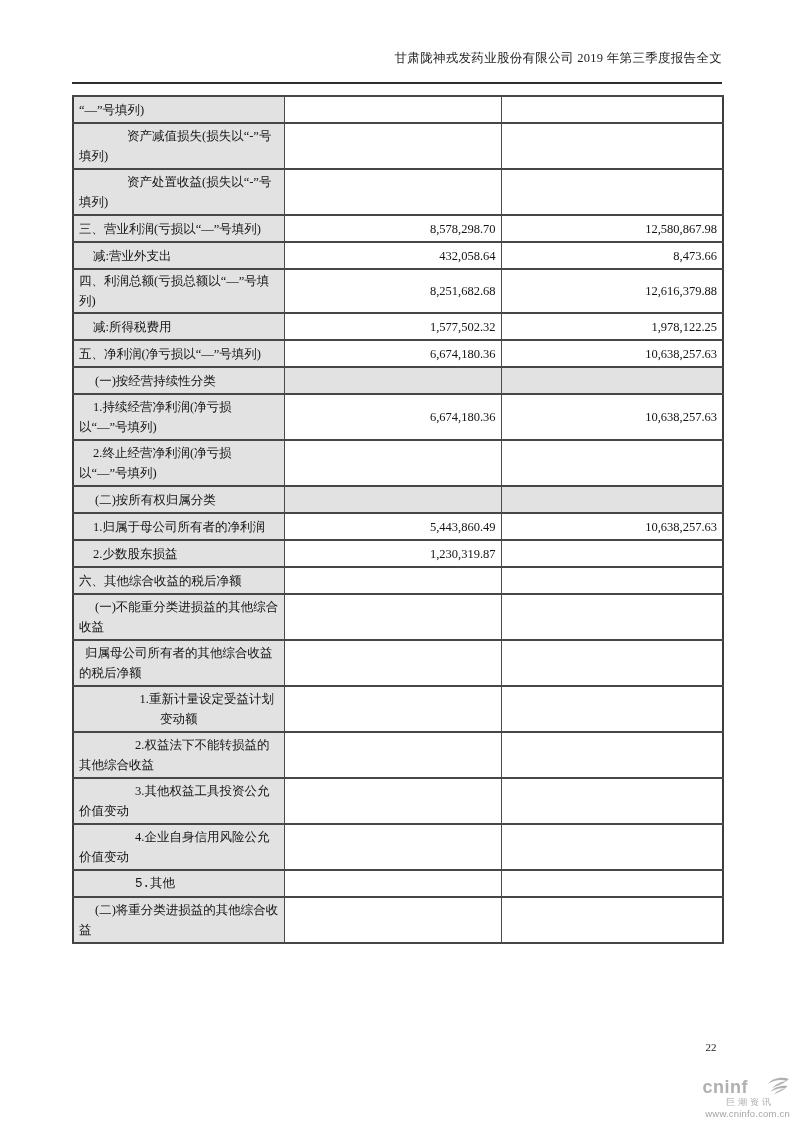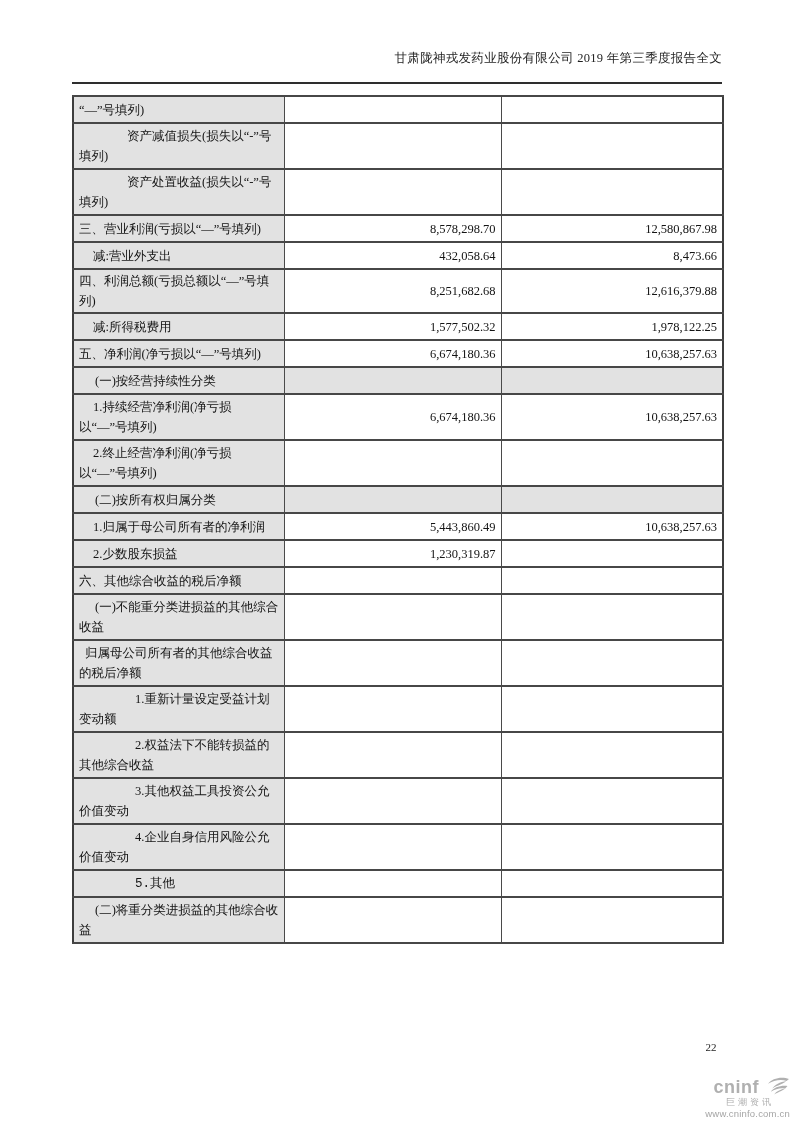--- a/index.html
+++ b/index.html
@@ -33,21 +33,21 @@
   .lbl{display:block;}
   .page-number{
     position:absolute;top:1041px;left:700px;width:22px;
     font-size:11px;color:#1f1f1f;text-align:center;
   }
   .cninfo-logo{
     position:absolute;top:1077px;right:3px;width:112px;
     color:#b2b2b2;text-align:right;line-height:1;
     font-family:"Liberation Sans","DejaVu Sans",sans-serif;
   }
-  .cninfo-brand-row{display:flex;align-items:flex-end;justify-content:flex-end;gap:7px;}
+  .cninfo-brand-row{display:flex;align-items:flex-end;justify-content:flex-end;gap:18px;}
   .cninfo-brand{
     font-weight:bold;font-size:18px;letter-spacing:0.5px;color:#b0b0b0;
   }
   .cninfo-swirl{width:24px;height:19px;display:inline-block;}
   .cninfo-sub{
     font-size:9px;letter-spacing:3px;color:#adadad;margin-top:2px;
     padding-right:16px;
   }
   .cninfo-url{font-size:9.5px;color:#a5a5a5;margin-top:2px;letter-spacing:0.2px;}
 </style>
@@ -177,21 +177,21 @@
   </tr>
       <tr class="r tall">
     <td class="lblcell">
       <span class="lbl" style="text-indent: 6px;">归属母公司所有者的其他综合收益的税后净额</span>
     </td>
     <td class="valcell"></td>
     <td class="valcell"></td>
   </tr>
       <tr class="r tall">
     <td class="lblcell">
-      <span class="lbl" style="text-indent: 56px;">1.重新计量设定受益计划变动额</span>
+      <span class="lbl" style="text-indent: 56px; text-align: center;">1.重新计量设定受益计划变动额</span>
     </td>
     <td class="valcell"></td>
     <td class="valcell"></td>
   </tr>
       <tr class="r tall">
     <td class="lblcell">
       <span class="lbl" style="text-indent: 56px;">2.权益法下不能转损益的其他综合收益</span>
     </td>
     <td class="valcell"></td>
     <td class="valcell"></td>

